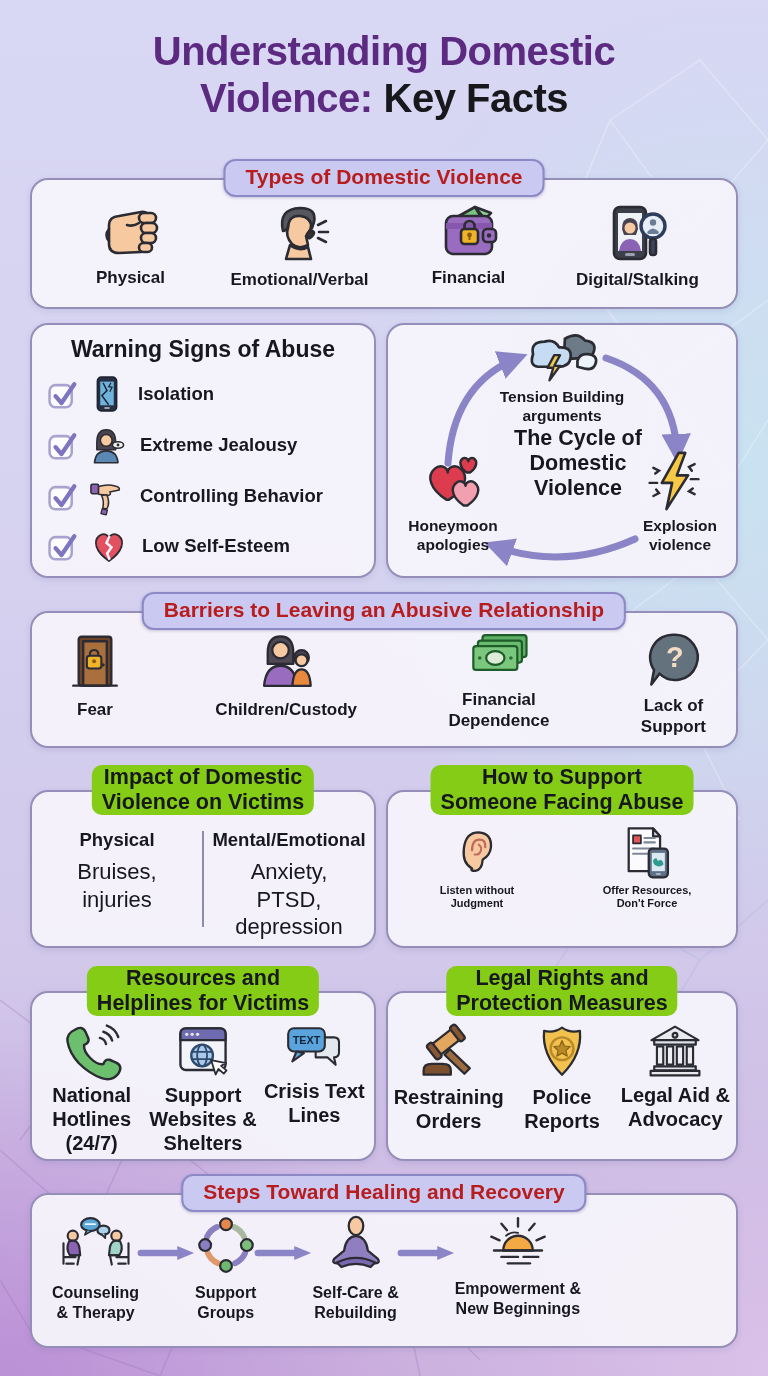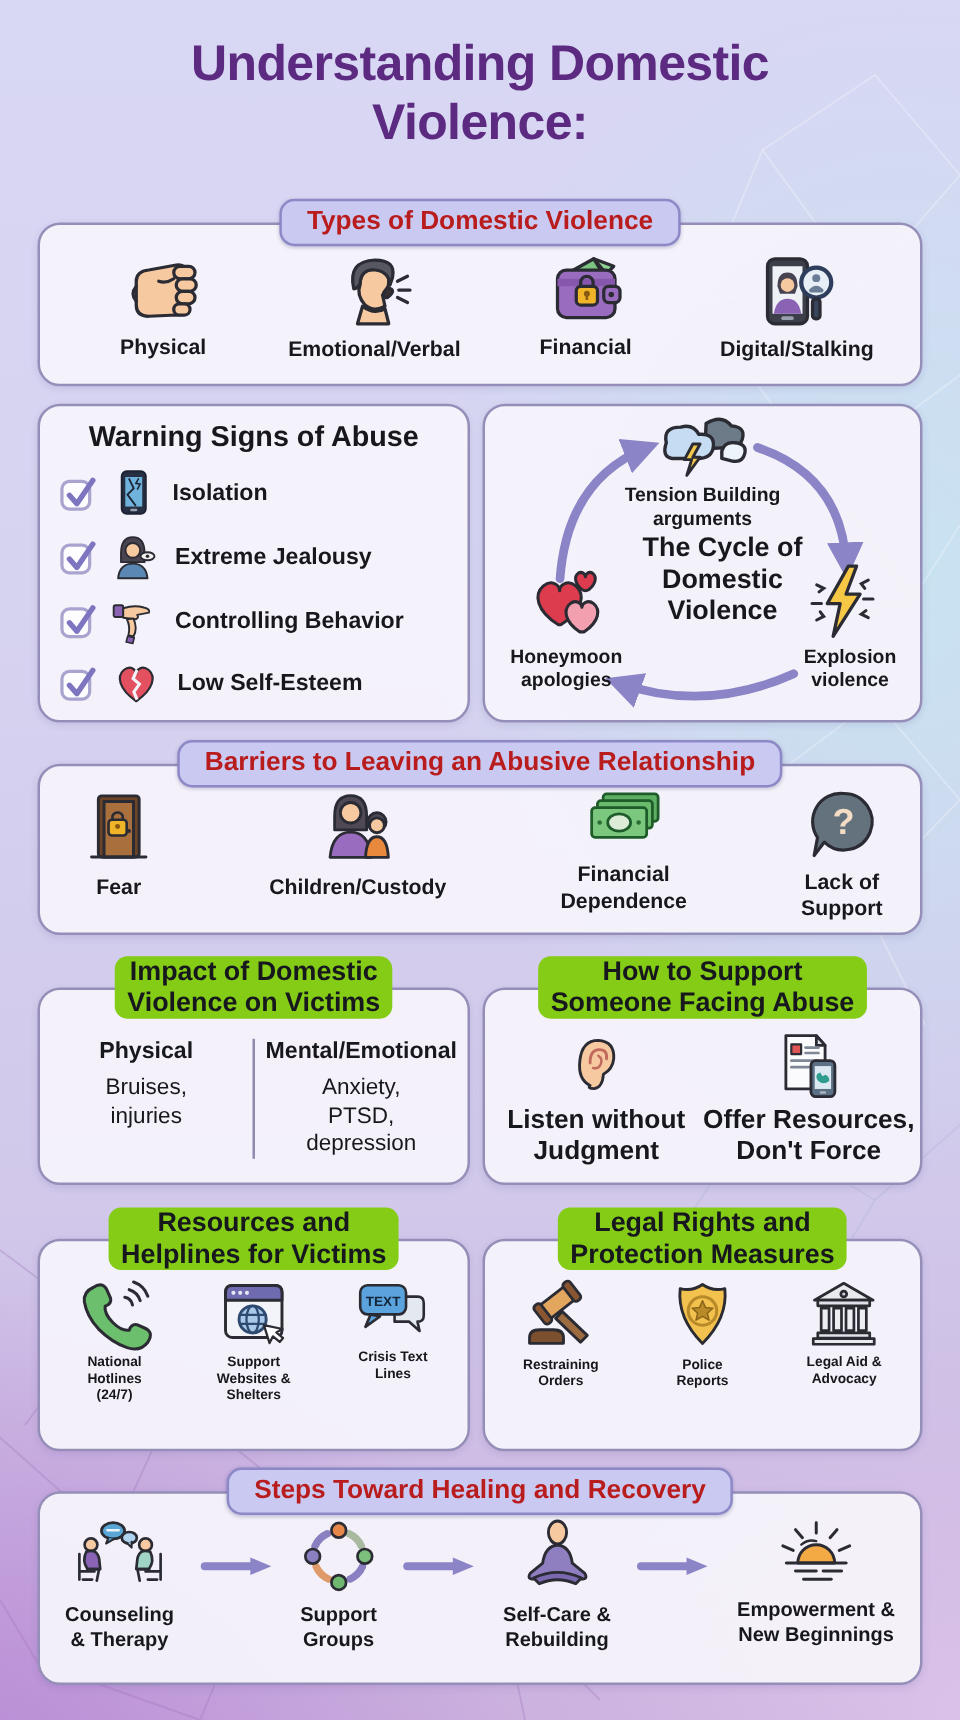--- a/index.html
+++ b/index.html
@@ -70,32 +70,32 @@
   .ov-card { position:relative; }
   .ov-left { width:346px; }
   .ov-right { flex:1; }
   .ov-title { position:absolute; top:-27px; left:50%; transform:translateX(-50%);
               width:max-content; max-width:330px; text-align:center; font-size:21.5px; font-weight:800;
               line-height:1.16; white-space:pre-line; background:#84cc16; border-radius:10px;
               padding:0 10px; z-index:2; }
   .cols { display:flex; margin-top:37px; }
   .col { flex:1; text-align:center; }
   .col-head { font-size:18.5px; font-weight:700; }
-  .col-text { margin-top:7px; font-size:18px; font-weight:500; line-height:1.25; white-space:pre-line; }
+  .col-text { margin-top:7px; font-size:22px; font-weight:500; line-height:1.25; white-space:pre-line; }
   .divider { width:2px; background:#8f8aae; margin-top:2px; height:96px; }
   .trio { display:flex; justify-content:space-evenly; align-items:flex-start; margin-top:33px; padding:0 4px; }
   .trio-item { display:flex; flex-direction:column; align-items:center; gap:5px; flex:1; }
-  .trio-item .lbl { font-size:21px; font-weight:600; line-height:1.18; }
+  .trio-item .lbl { font-size:11px; font-weight:600; line-height:1.18; }
   .row4 .trio { margin-top:30px; }
-  .row4 .trio-item .lbl { font-size:11px; }
+  .row4 .trio-item .lbl { font-size:20px; }
 
   
   .sec-healing { margin-top:32px; }
   .healing-card { height:155px; padding:20px 20px 0; }
-  .steps { display:flex; align-items:flex-start; justify-content:space-between; }
+  .steps { display:flex; align-items:flex-start; justify-content:flex-start; }
   .step { display:flex; flex-direction:column; align-items:center; gap:6px; }
   .step .lbl { font-size:16px; font-weight:600; }
   .step-arrow { margin-top:30px; }
 </style>
 </head>
 <body>
 
 <div class="page">
 
   <svg class="bgweb" width="768" height="1376" viewBox="0 0 768 1376">
@@ -113,20 +113,21 @@
       <path d="M600 900 L700 960 L640 1060 L540 990 Z M700 960 L768 900"></path>
     </g>
   </svg>
 
   <div class="content">
 
     <h1 class="title">
       <span>Understanding Domestic</span><br>
       <span class="line2">
         <span>Violence:</span>
+        <span class="t-rest">Key Facts</span>
       </span>
     </h1>
 
     <section class="pill-section sec-types">
       <div class="pill">
         <span>Types of Domestic Violence</span>
       </div>
       <div class="card types-card">
 
         <div class="type-item">

